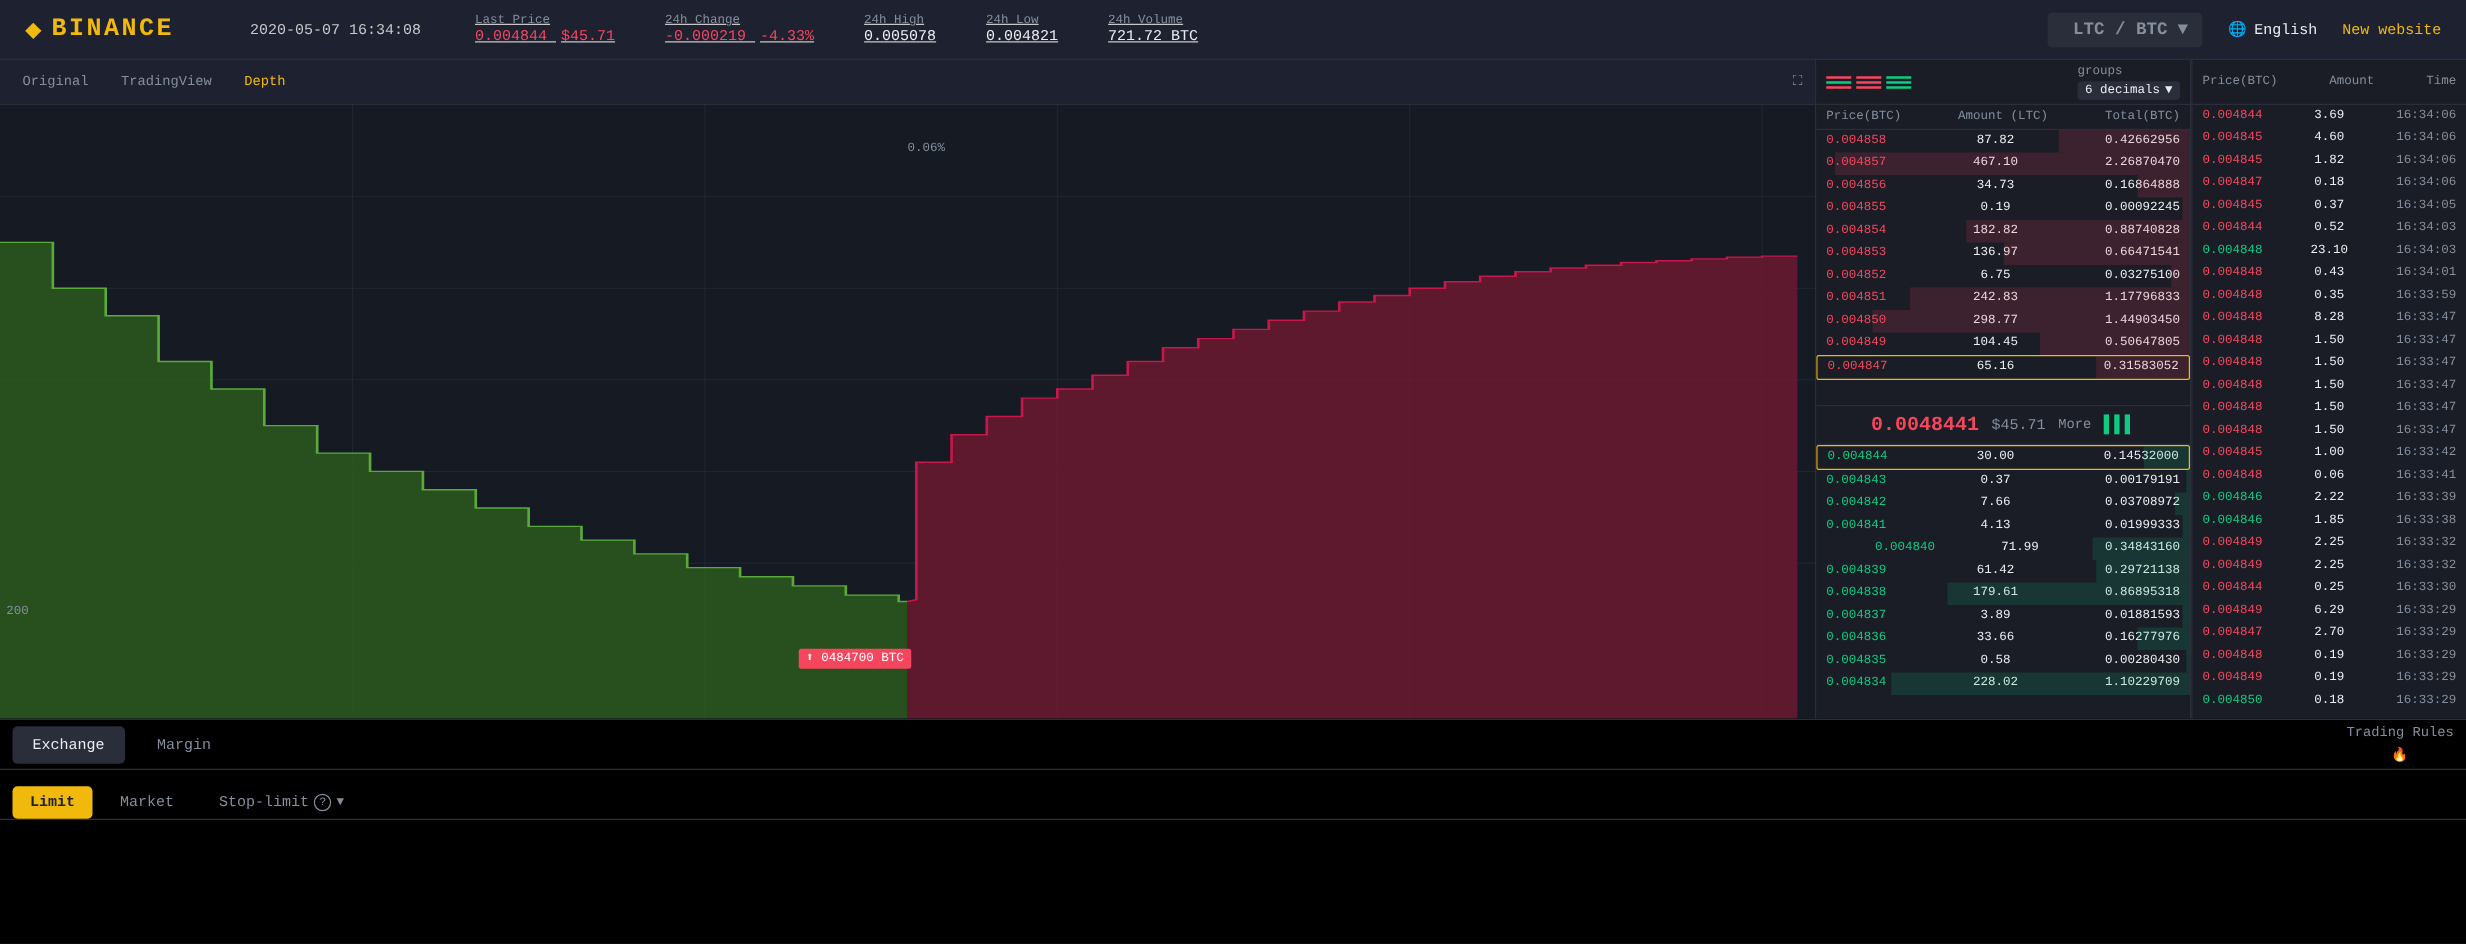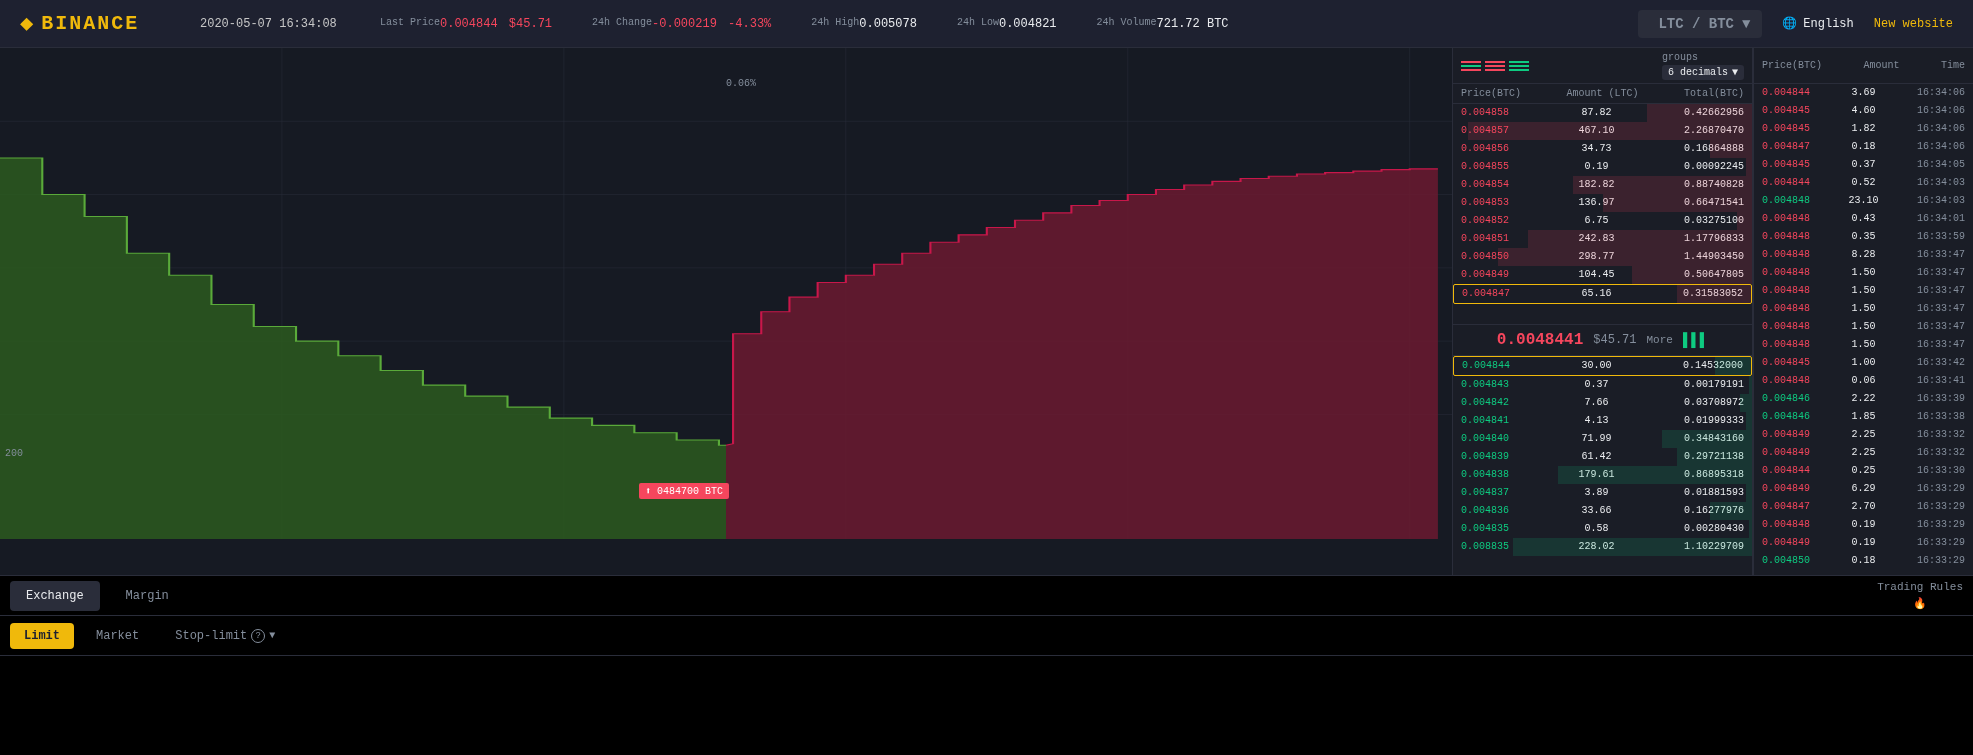--- a/index.html
+++ b/index.html
@@ -49,21 +49,22 @@
     }
     .price-stats {
       display: flex;
       flex: 1;
       align-items: center;
       gap: 40px;
       padding: 0 20px;
     }
     .stat-group {
       display: flex;
-      flex-direction: row;
+      flex-direction: column;
+      text-decoration: underline;
     }
     .stat-label {
       color: #848e9c;
       font-size: 10px;
     }
     .stat-value {
       font-size: 12px;
     }
     .stat-value.red { color: #f6465d; }
     .stat-value.white { color: #eaecef; }
@@ -352,21 +353,21 @@
       color: #848e9c;
       font-size: 11px;
       cursor: pointer;
       display: flex;
       align-items: center;
       gap: 4px;
       flex-direction: column;
     }
     .order-type-tabs {
       display: flex;
-      align-items: center;
+      align-items: flex-end;
       height: 40px;
       padding: 0 10px;
       gap: 8px;
       border-bottom: 1px solid #2a2d3a;
     }
     .order-tab {
       padding: 6px 14px;
       cursor: pointer;
       font-size: 12px;
       color: #848e9c;
@@ -445,20 +446,26 @@
       <span>🌐</span>
       <span>English</span>
     </div>
     <div class="new-website">New website</div>
   </div>
 </div>
 
 <div class="main-content">
 
   <div class="chart-area">
+    <div class="chart-controls">
+      <span class="chart-btn">Original</span>
+      <span class="chart-btn">TradingView</span>
+      <span class="chart-btn active">Depth</span>
+      <span class="fullscreen-btn">⛶</span>
+    </div>
     <div class="chart-canvas">
       <span class="chart-label-06">0.06%</span>
       <span class="price-label-200">200</span>
       
       <svg class="depth-chart-svg" viewBox="0 0 1030 670" preserveAspectRatio="none">
 
         <line x1="0" y1="100" x2="1030" y2="100" stroke="#2a2d3a" stroke-width="0.5"></line>
         <line x1="0" y1="200" x2="1030" y2="200" stroke="#2a2d3a" stroke-width="0.5"></line>
         <line x1="0" y1="300" x2="1030" y2="300" stroke="#2a2d3a" stroke-width="0.5"></line>
         <line x1="0" y1="400" x2="1030" y2="400" stroke="#2a2d3a" stroke-width="0.5"></line>
@@ -792,21 +799,21 @@
     <span class="price">0.004842</span>
     <span class="amount">7.66</span>
     <span class="total">0.03708972</span>
   </div>
         <div class="ob-row bid" style="position: relative;">
     <div class="ob-row-bg" style="width:2%"></div>
     <span class="price">0.004841</span>
     <span class="amount">4.13</span>
     <span class="total">0.01999333</span>
   </div>
-        <div class="ob-row bid" style="position: relative;">
+        <div class="ob-row bid" style="position: relative; margin-left: 39px;">
     <div class="ob-row-bg" style="width:30%"></div>
     <span class="price">0.004840</span>
     <span class="amount">71.99</span>
     <span class="total">0.34843160</span>
   </div>
         <div class="ob-row bid" style="position: relative;">
     <div class="ob-row-bg" style="width:25%"></div>
     <span class="price">0.004839</span>
     <span class="amount">61.42</span>
     <span class="total">0.29721138</span>
@@ -830,21 +837,21 @@
     <span class="total">0.16277976</span>
   </div>
         <div class="ob-row bid" style="position: relative;">
     <div class="ob-row-bg" style="width:1%"></div>
     <span class="price">0.004835</span>
     <span class="amount">0.58</span>
     <span class="total">0.00280430</span>
   </div>
         <div class="ob-row bid" style="position: relative;">
     <div class="ob-row-bg" style="width:80%"></div>
-    <span class="price">0.008835</span>
+    <span class="price">0.004834</span>
     <span class="amount">228.02</span>
     <span class="total">1.10229709</span>
   </div>
       </div>
   </div>
 
   <div class="trade-history">
     <div class="th-col-headers">
       <span>Price(BTC)</span>
       <span>Amount</span>

